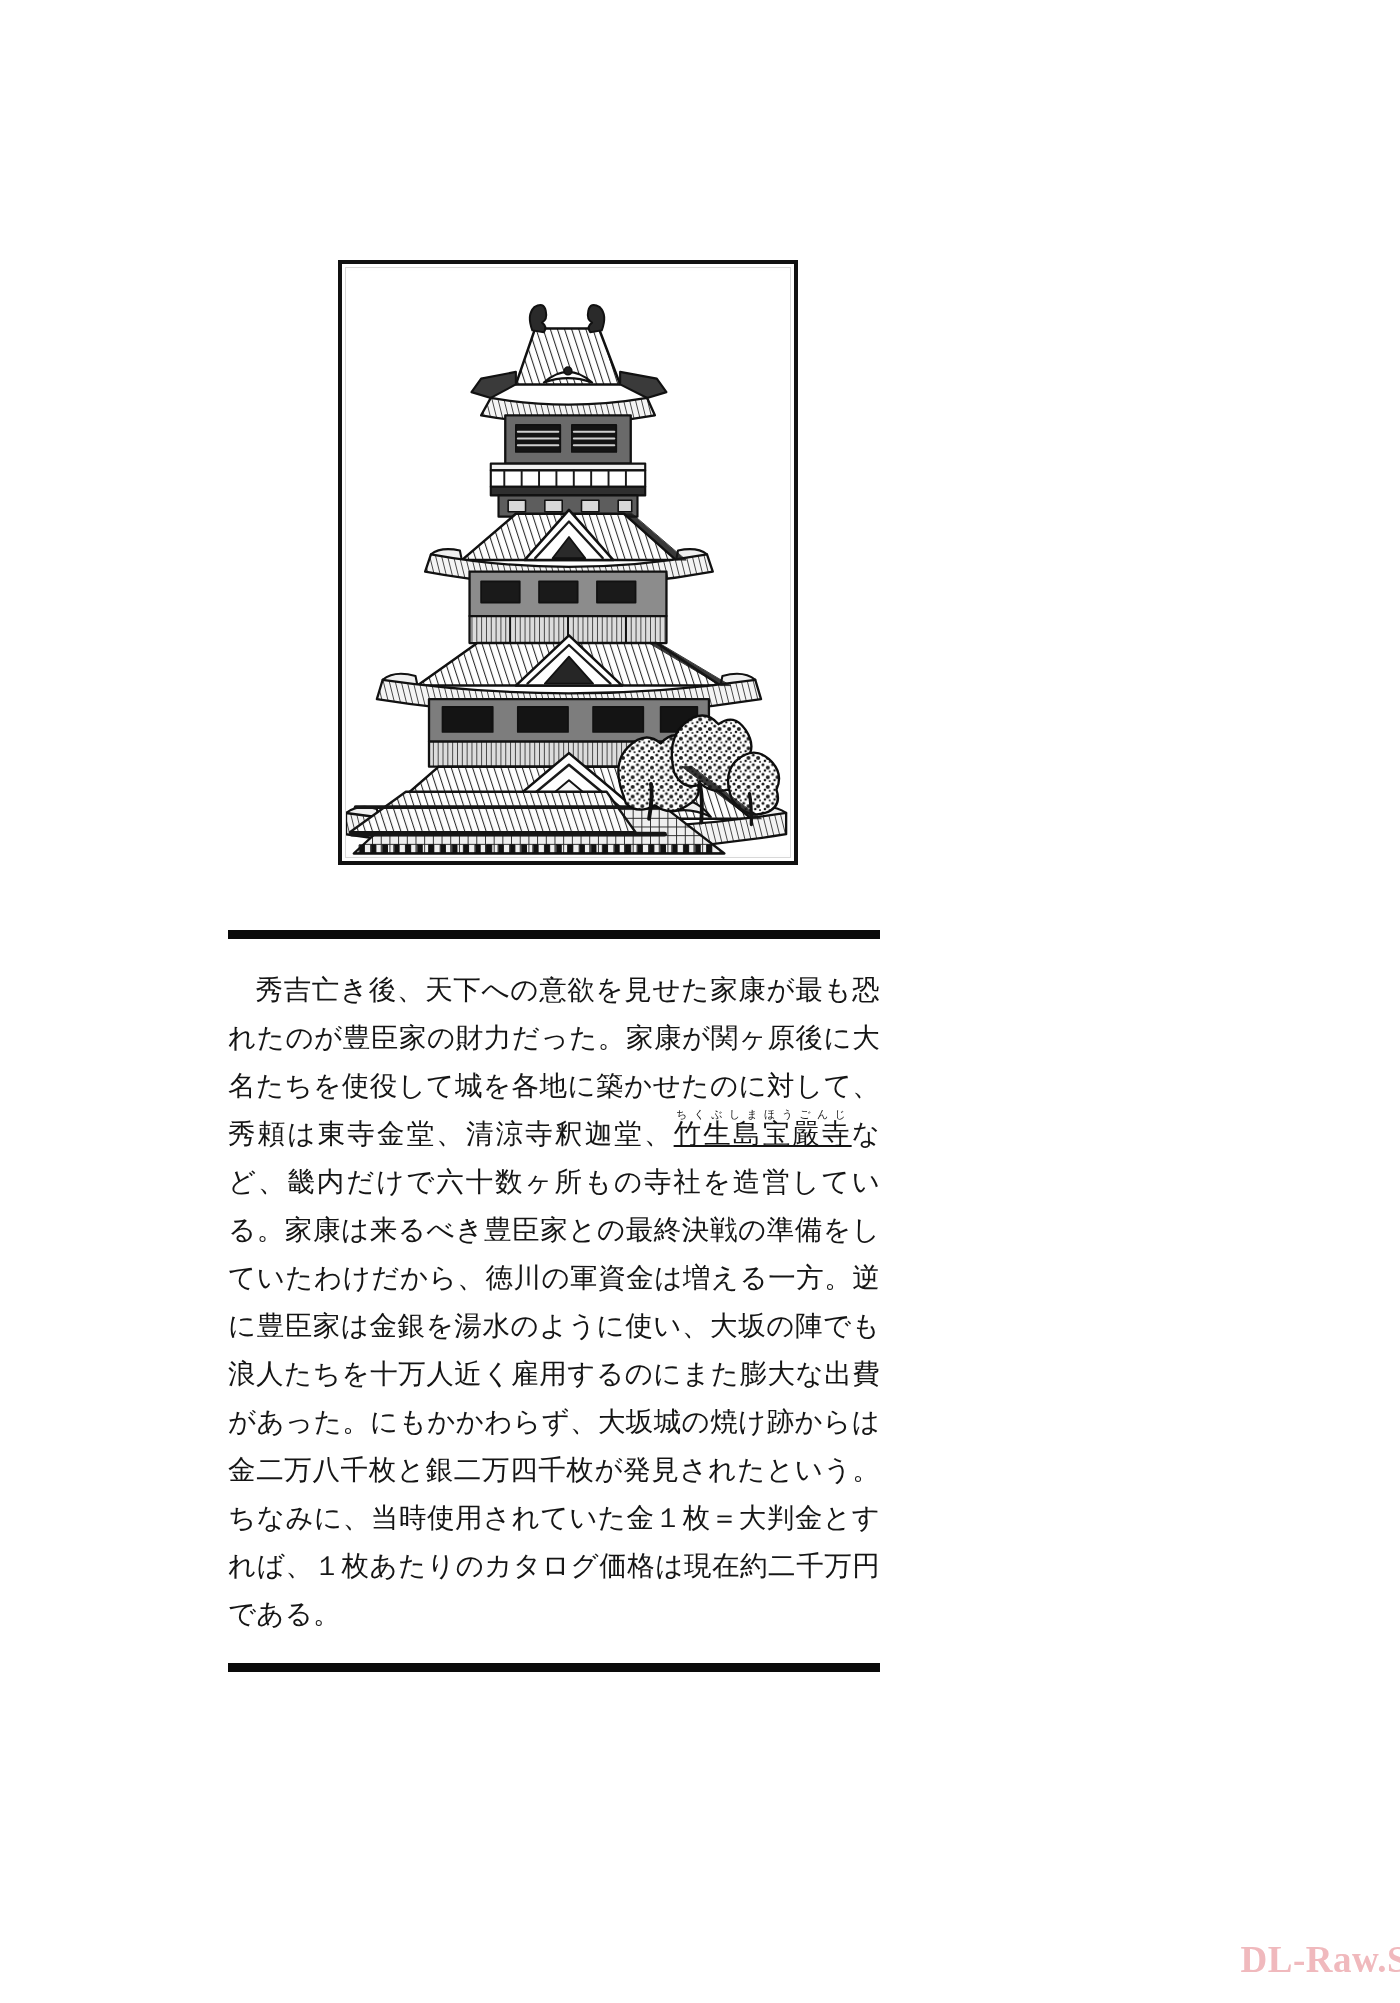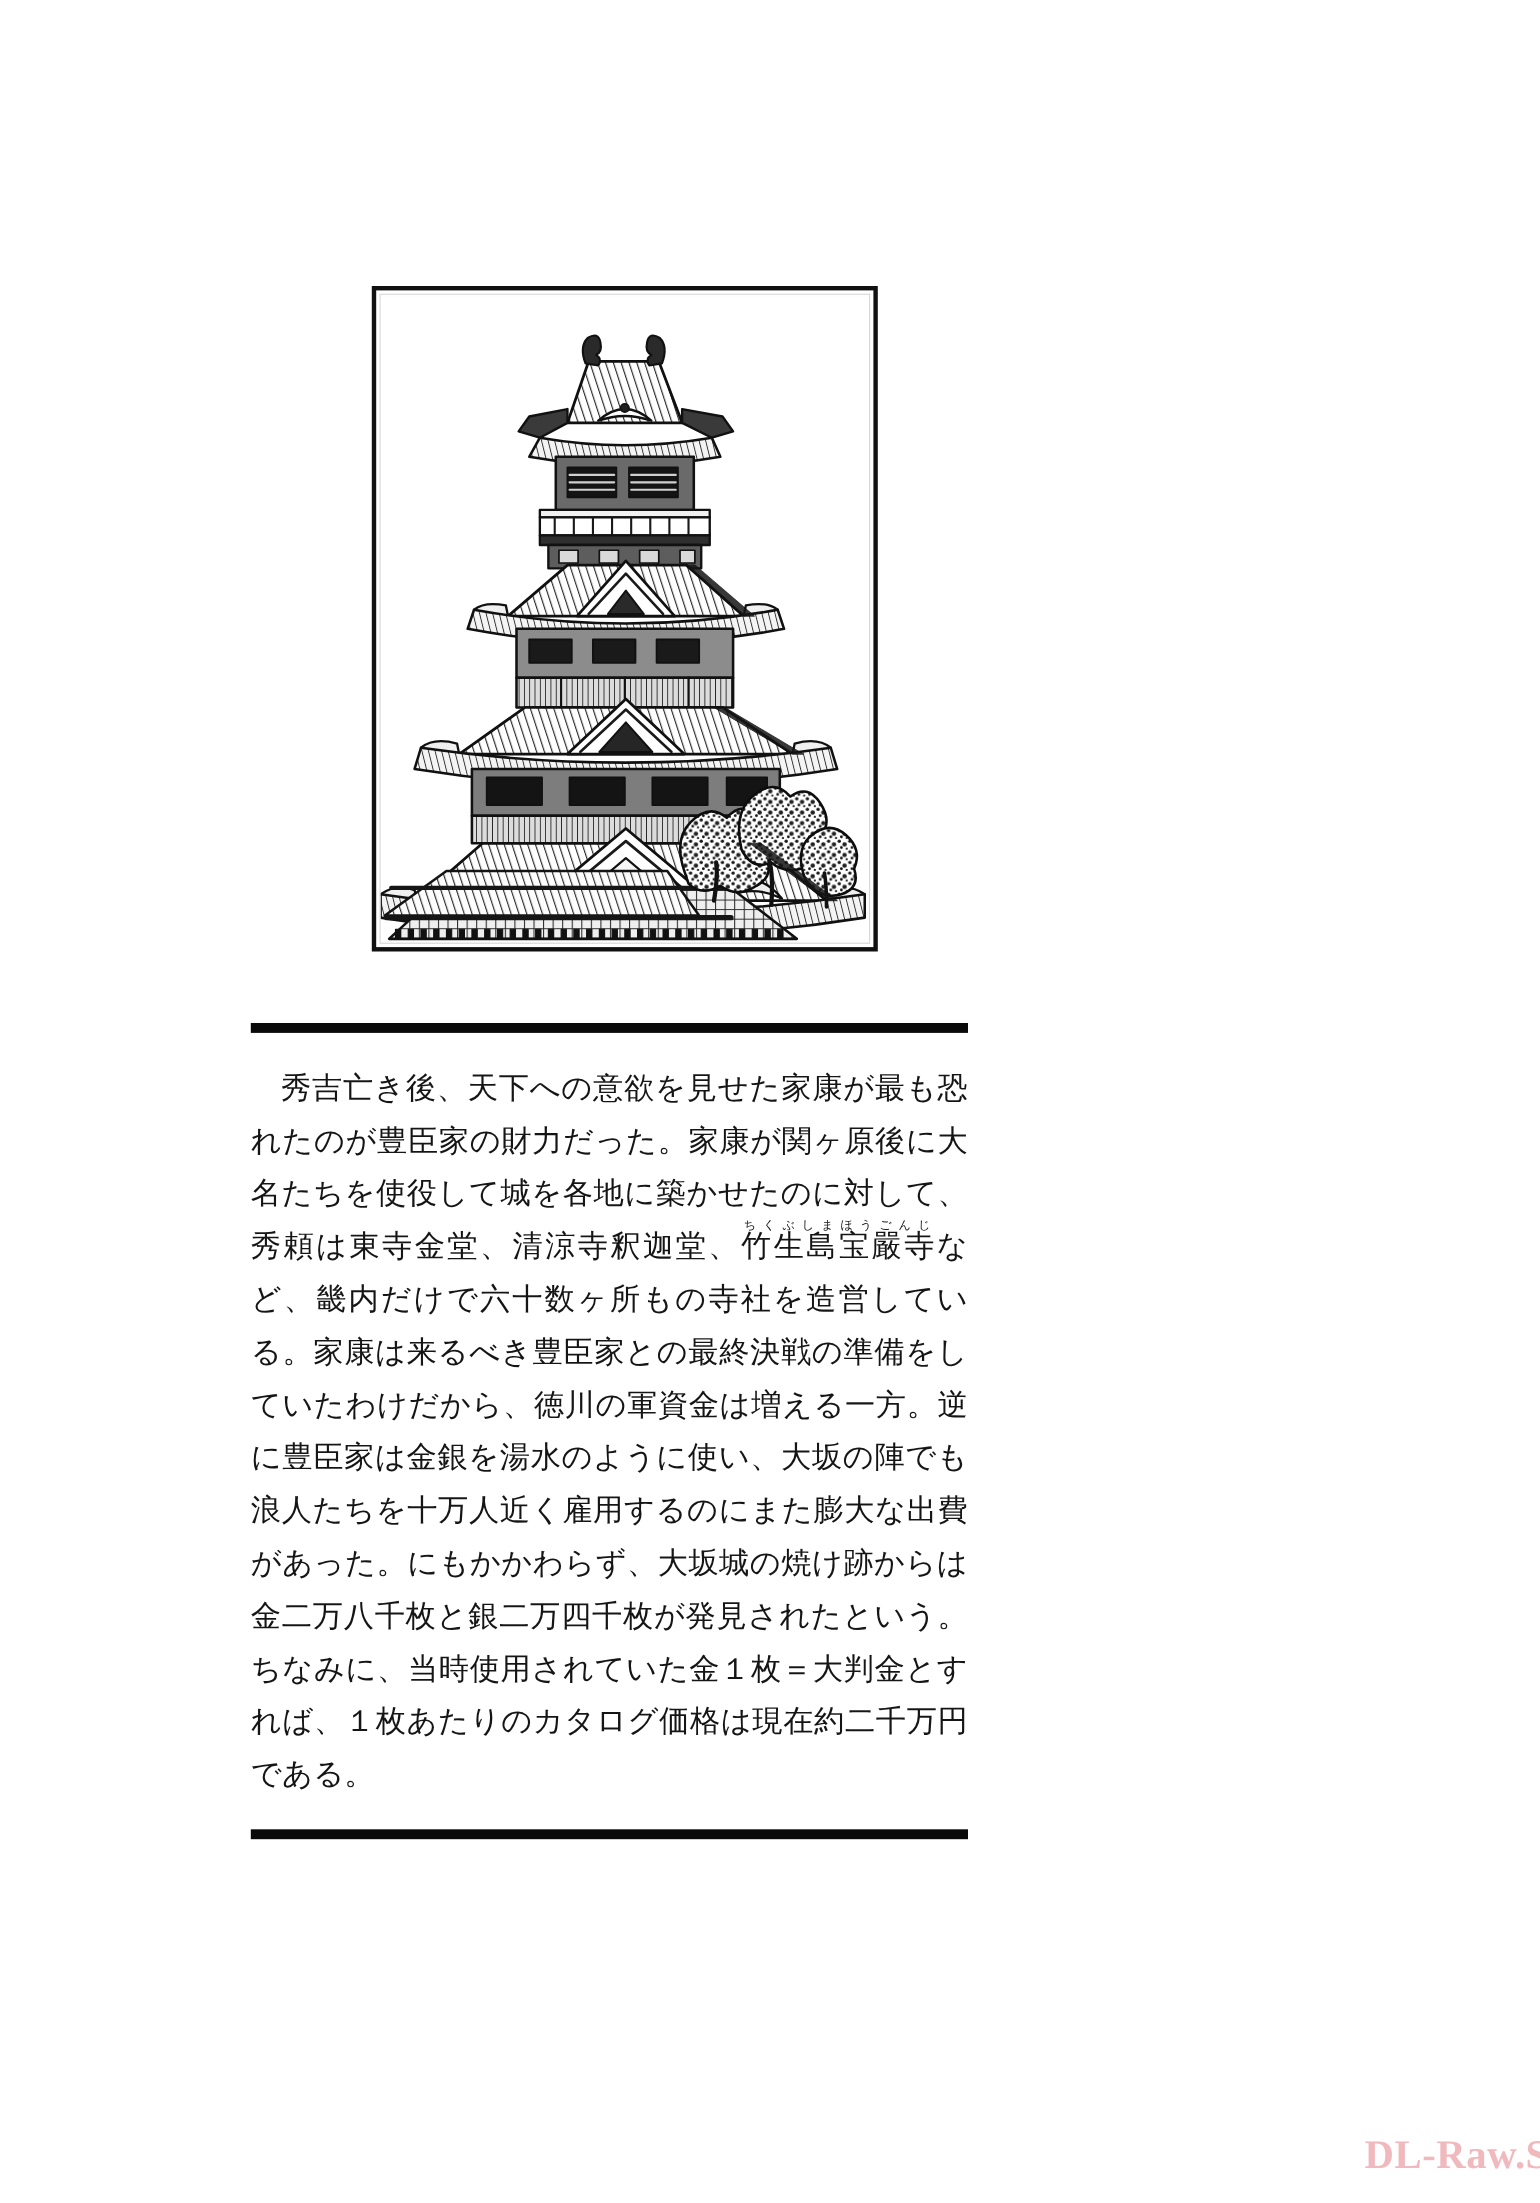--- a/index.html
+++ b/index.html
@@ -64,21 +64,21 @@
     font-size: 27.5px;
     line-height: 48px;
     color: #151515;
     letter-spacing: 0.2px;
     text-align: justify;
     text-justify: inter-character;
   }
   .body-text p { margin: 0; }
   .body-text .indent { display: inline-block; width: 27px; }
 
-  ruby { ruby-position: over; }
+  ruby { ruby-position: over; text-decoration: underline; }
   rt {
     font-size: 11px;
     line-height: 11px;
     letter-spacing: 1.5px;
     font-family: "DejaVu Sans", "Liberation Sans", sans-serif;
     color: #151515;
   }
 
   
   .watermark {

